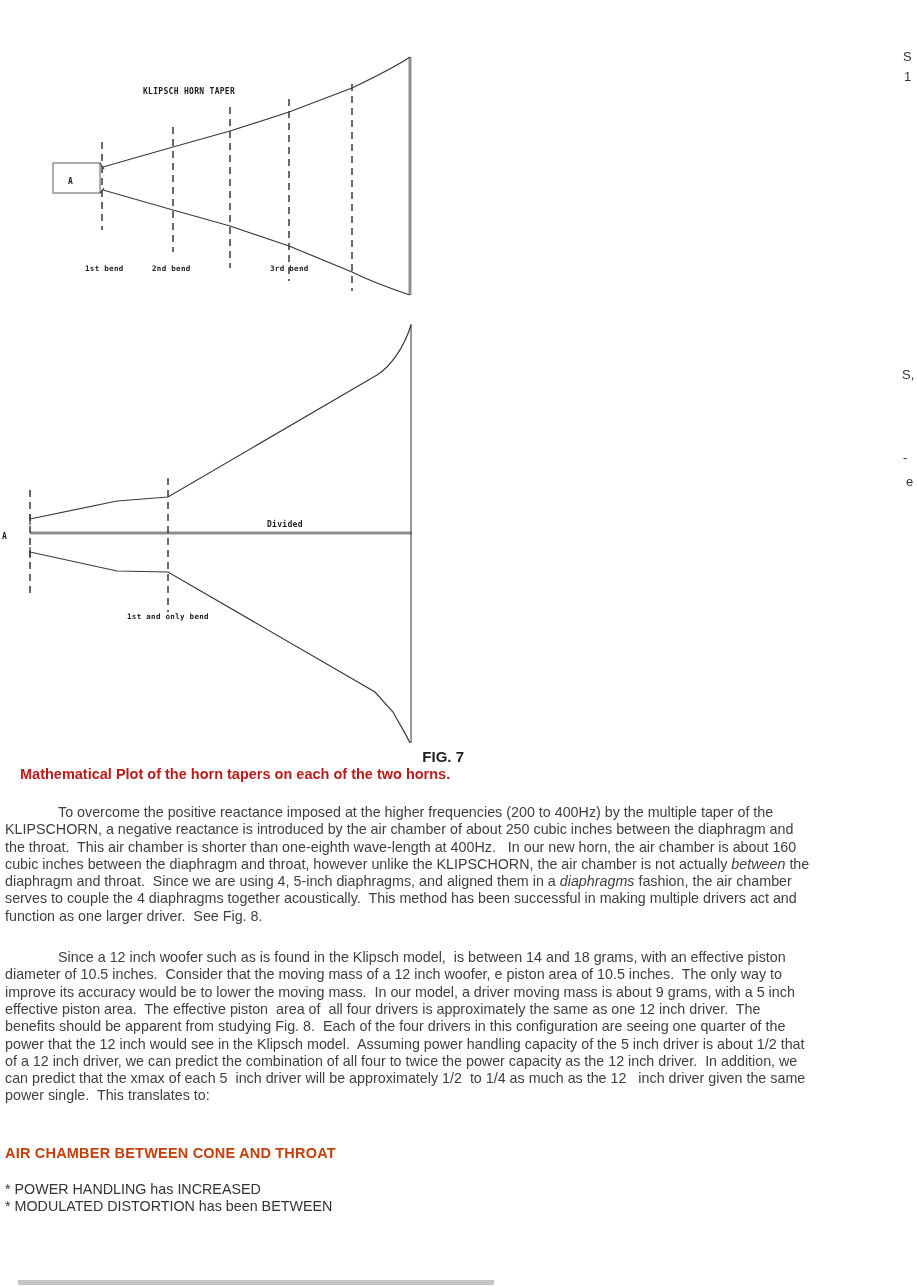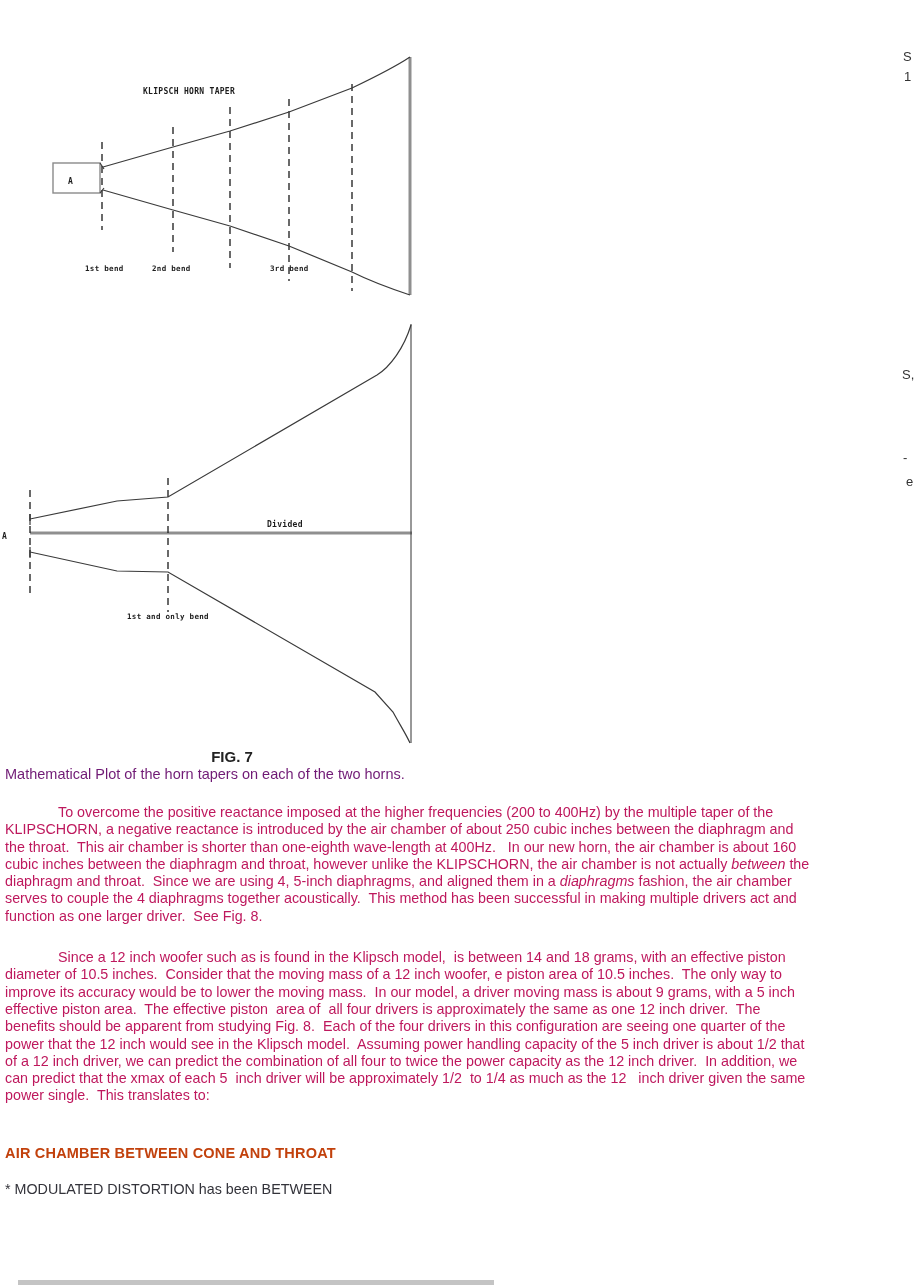--- a/index.html
+++ b/index.html
@@ -18,31 +18,31 @@
   .divider-line{stroke:#8f8f8f;stroke-width:3;}
   .thin-line{stroke:#333;stroke-width:1;}
   .throat-rect{fill:none;stroke:#8a8a8a;stroke-width:1.4;}
   .diag-label{
     font-family:"DejaVu Sans Mono","Liberation Mono",monospace;
     font-size:7.5px;font-weight:bold;fill:#1c1c1c;letter-spacing:.3px;
   }
   .diag-label.big{font-size:8px;}
   
   .fig-number{
-    position:absolute;top:748px;left:0;width:464px;text-align:center;
+    position:absolute;top:748px;left:0;width:464px;text-align:right;
     font-weight:bold;font-size:15px;color:#222;
   }
   .fig-caption{
-    position:absolute;top:766px;left:5px;
-    font-weight:normal;font-size:14.5px;color:#701a75;
+    position:absolute;top:766px;left:20px;
+    font-weight:bold;font-size:14.5px;color:#b91c1c;
   }
   
   .body-text{position:absolute;left:5px;top:804px;width:908px;}
   .para{
-    white-space:pre;font-size:14.3px;line-height:17.3px;color:#be185d;
+    white-space:pre;font-size:14.3px;line-height:17.3px;color:#404040;
     text-indent:53px;margin:0;
   }
   .para + .para{margin-top:24px;}
   .section-heading{
     position:absolute;left:5px;top:1145px;
     font-weight:bold;font-size:14.5px;color:#c2410c;letter-spacing:.2px;
   }
   .bullet-list{position:absolute;left:5px;top:1181px;font-size:14.3px;line-height:17.4px;}
   .bullet-item{display:block;white-space:pre;}
   
@@ -116,20 +116,21 @@
 benefits should be apparent from studying Fig. 8.  Each of the four drivers in this configuration are seeing one quarter of the
 power that the 12 inch would see in the Klipsch model.  Assuming power handling capacity of the 5 inch driver is about 1/2 that
 of a 12 inch driver, we can predict the combination of all four to twice the power capacity as the 12 inch driver.  In addition, we
 can predict that the xmax of each 5  inch driver will be approximately 1/2  to 1/4 as much as the 12   inch driver given the same
 power single.  This translates to:</p>
 </div>
 
 <div class="section-heading">AIR CHAMBER BETWEEN CONE AND THROAT</div>
 
 <div class="bullet-list">
+  <span class="bullet-item">* POWER HANDLING has INCREASED</span>
   <span class="bullet-item">* MODULATED DISTORTION has been BETWEEN</span>
 </div>
 
 <span class="edge-frag" style="left:903px;top:49px;">S</span>
 <span class="edge-frag" style="left:904px;top:69px;">1</span>
 <span class="edge-frag" style="left:902px;top:367px;">S,</span>
 <span class="edge-frag" style="left:903px;top:450px;">-</span>
 <span class="edge-frag" style="left:906px;top:474px;">e</span>
 
 <div class="bottom-bar"></div>

